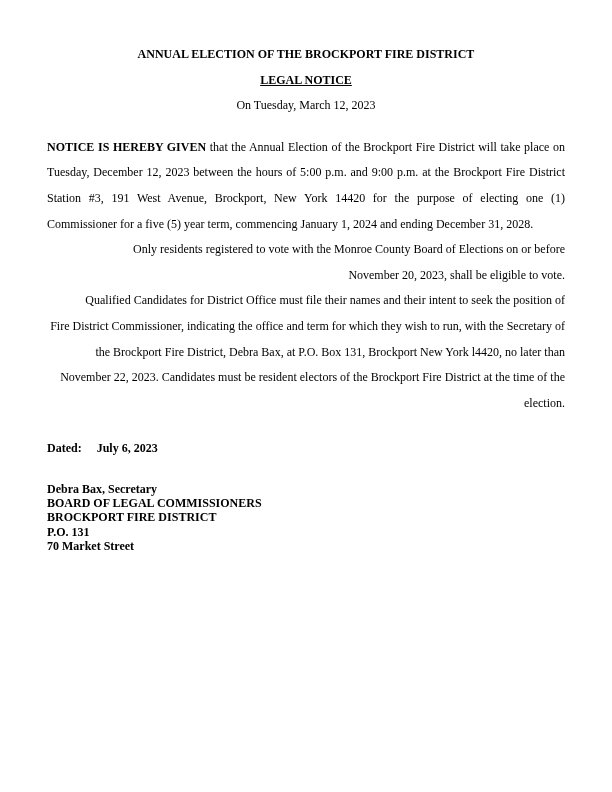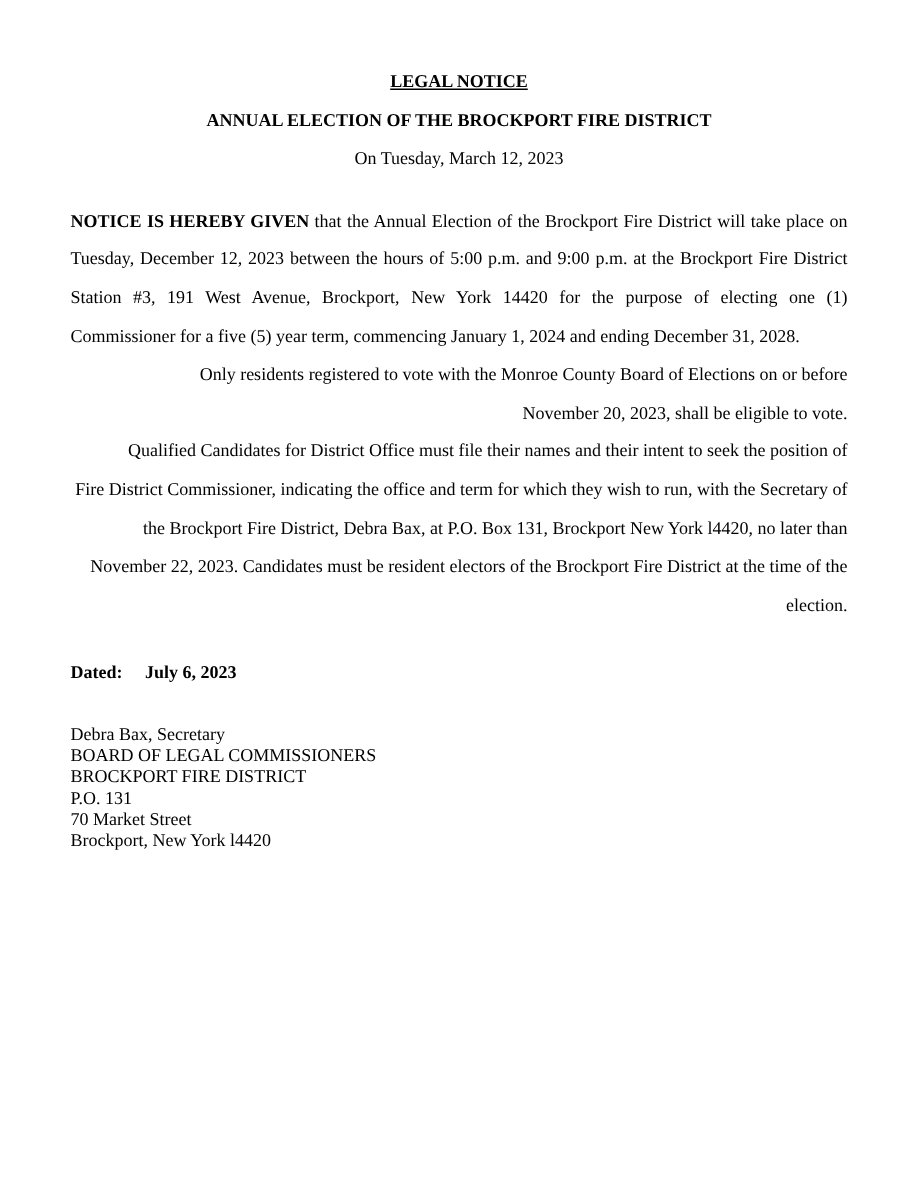--- a/index.html
+++ b/index.html
@@ -50,34 +50,34 @@
   .dated-line {
     margin-top: 20px;
     line-height: 25.6px;
     font-weight: bold;
   }
   .dated-value {
     margin-left: 15px;
   }
   .signature-block {
     margin-top: 20px;
-    font-weight: normal;
+    font-weight: bold;
   }
   .signature-block .sig-line {
     line-height: 14.2px;
   }
 </style>
 </head>
 <body>
 
 <div class="page">
 
   <div class="header">
+    <div class="line subtitle">ANNUAL ELECTION OF THE BROCKPORT FIRE DISTRICT</div>
     <div class="line title">LEGAL NOTICE</div>
-    <div class="line subtitle">ANNUAL ELECTION OF THE BROCKPORT FIRE DISTRICT</div>
     <div class="line date-line">On Tuesday, March 12, 2023</div>
   </div>
 
   <div class="doc-body">
     <p class="para-notice"><span class="bold">NOTICE IS HEREBY GIVEN</span><span> that the Annual Election of the Brockport Fire District will take place on Tuesday, December 12, 2023 between the hours of 5:00 p.m. and 9:00 p.m. at the Brockport Fire District Station #3, 191 West Avenue, Brockport, New York 14420 for the purpose of electing one (1) Commissioner for a five (5) year term, commencing January 1, 2024 and ending December 31, 2028.</span></p>
 
     <p class="para-indent">Only residents registered to vote with the Monroe County Board of Elections on or before November 20, 2023, shall be eligible to vote.</p>
 
     <p class="para-indent">Qualified Candidates for District Office must file their names and their intent to seek the position of Fire District Commissioner, indicating the office and term for which they wish to run, with the Secretary of the Brockport Fire District, Debra Bax, at P.O. Box 131, Brockport New York l4420, no later than November 22, 2023. Candidates must be resident electors of the Brockport Fire District at the time of the election.</p>
   </div>
@@ -85,16 +85,15 @@
   <div class="dated-line">
     <span>Dated:</span><span class="dated-value">July 6, 2023</span>
   </div>
 
   <div class="signature-block">
     <div class="sig-line">Debra Bax, Secretary</div>
     <div class="sig-line">BOARD OF LEGAL COMMISSIONERS</div>
     <div class="sig-line">BROCKPORT FIRE DISTRICT</div>
     <div class="sig-line">P.O. 131</div>
     <div class="sig-line">70 Market Street</div>
-    <div class="sig-line">Brockport, New York l4420</div>
   </div>
 
 </div>
 
 </body></html>

